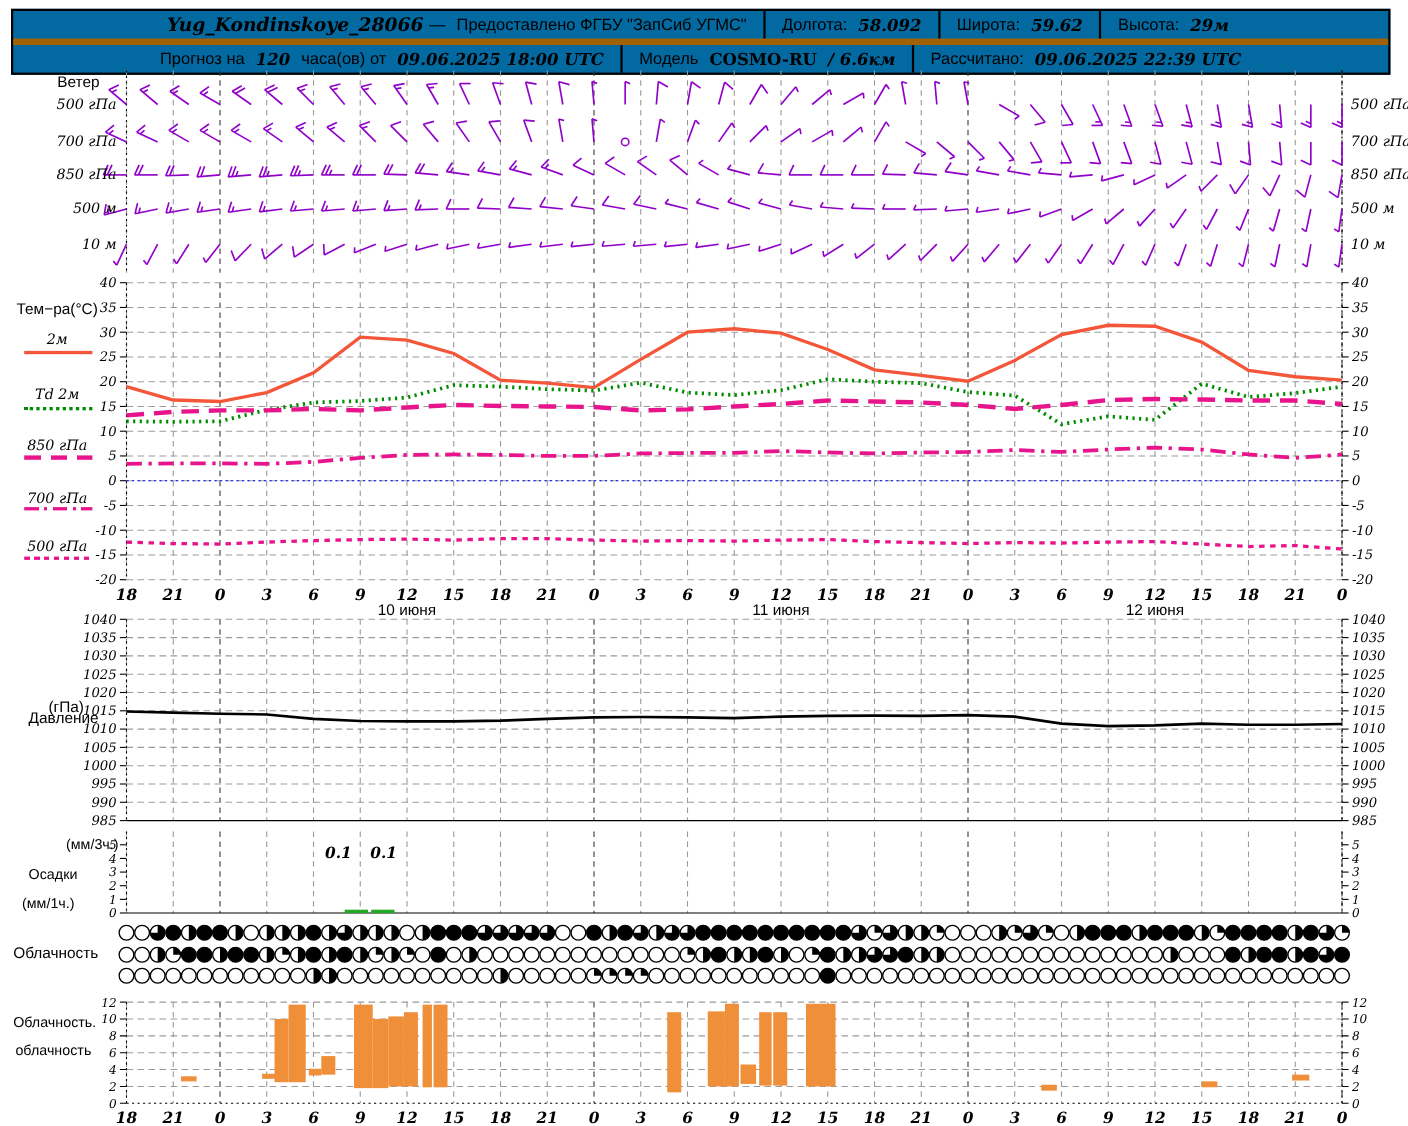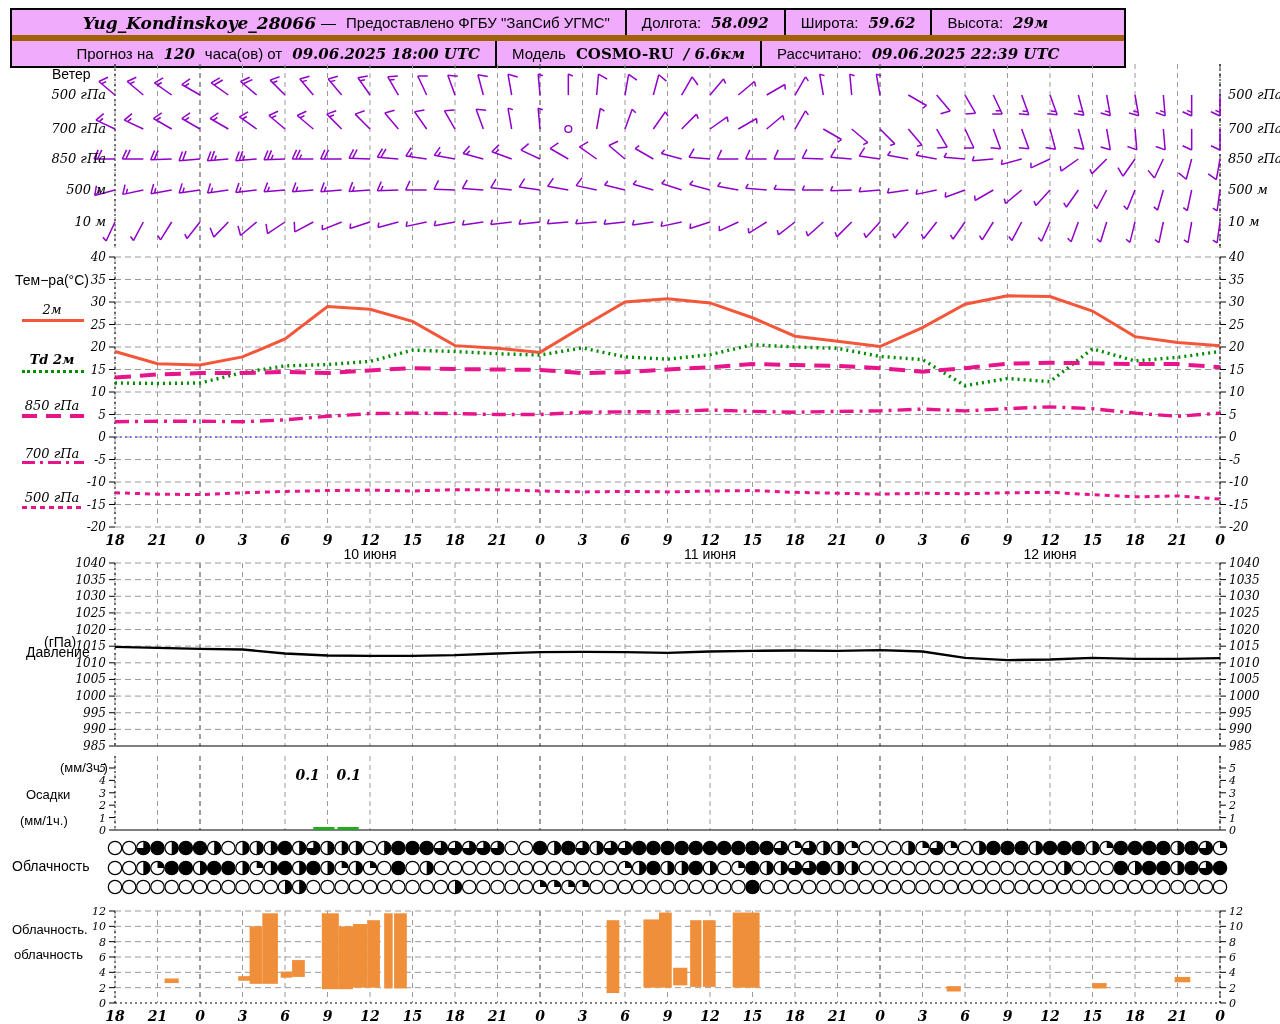--- a/index.html
+++ b/index.html
@@ -1,19 +1,19 @@
 <!DOCTYPE html>
 <html><head>
 <meta charset="utf-8">
 <style>
   html,body{margin:0;padding:0;background:#fff;}
   #stage{position:relative;width:1280px;height:1024px;background:#fff;overflow:hidden;
          font-family:"Liberation Sans",sans-serif;color:#000;}
   
-  #hdr{position:absolute;left:10px;top:8px;width:1116px;border:2px solid #000;background:#f0abfc;box-sizing:border-box;}
+  #hdr{position:absolute;left:10px;top:8px;width:1254px;border:2px solid #000;background:#0369a1;box-sizing:border-box;}
   .hrow{display:flex;align-items:center;justify-content:center;height:25px;white-space:nowrap;font-size:15px;}
   .hrow+.hrow{border-top:6px solid #a16207;}
   .hsep{border-left:2px solid #000;align-self:stretch;margin:0 10px;}
   .hlbl{margin:0 5px;}
   .hval{font-family:"DejaVu Serif",serif;font-style:italic;font-weight:bold;margin:0 5px;}
   .station{font-family:"DejaVu Serif",serif;font-style:italic;font-weight:bold;font-size:17px;}
   
   .glabel{position:absolute;font-size:14px;white-space:nowrap;}
   .num{font-family:"DejaVu Serif",serif;font-style:italic;}
   
@@ -60,21 +60,21 @@
       <span class="hlbl">Рассчитано:</span>
       <span class="hval">09.06.2025 22:39 UTC</span>
     </div>
   </div>
 
   <div class="glabel" style="left:52px;top:66px;">Ветер</div>
 
   <div class="leg" style="left:4px;top:272px;font-size:14px;">Тем−ра(°C)</div>
   <div class="leg num" style="left:4px;top:302px;">2м</div>
   <div class="legline ls-solid" style="left:22px;top:319px;border-color:#f4563a;"></div>
-  <div class="leg num" style="left:4px;top:352px;font-weight:bold;font-style:italic;text-align:center;">Td 2м</div>
+  <div class="leg num" style="left:4px;top:352px;font-weight:normal;font-style:italic;text-align:center;">Td 2м</div>
   <div class="legline ls-dotted" style="left:22px;top:370px;border-color:#008c00;"></div>
   <div class="leg num" style="left:4px;top:398px;">850 гПа</div>
   <div class="legline ls-longdash" style="left:22px;top:414px;background:repeating-linear-gradient(90deg,#e8148c 0 15px,transparent 15px 24px);"></div>
   <div class="leg num" style="left:4px;top:446px;">700 гПа</div>
   <div class="legline ls-dashdot" style="left:22px;top:461px;background:repeating-linear-gradient(90deg,#e8148c 0 13px,transparent 13px 18px,#e8148c 18px 21px,transparent 21px 26px);"></div>
   <div class="leg num" style="left:4px;top:490px;">500 гПа</div>
   <div class="legline ls-shortdash" style="left:22px;top:506px;background:repeating-linear-gradient(90deg,#e8148c 0 5px,transparent 5px 9px);"></div>
 
   <div class="glabel" style="left:26px;top:644px;">Давление</div>
   <div class="glabel" style="left:44px;top:634px;">(гПа)</div>

